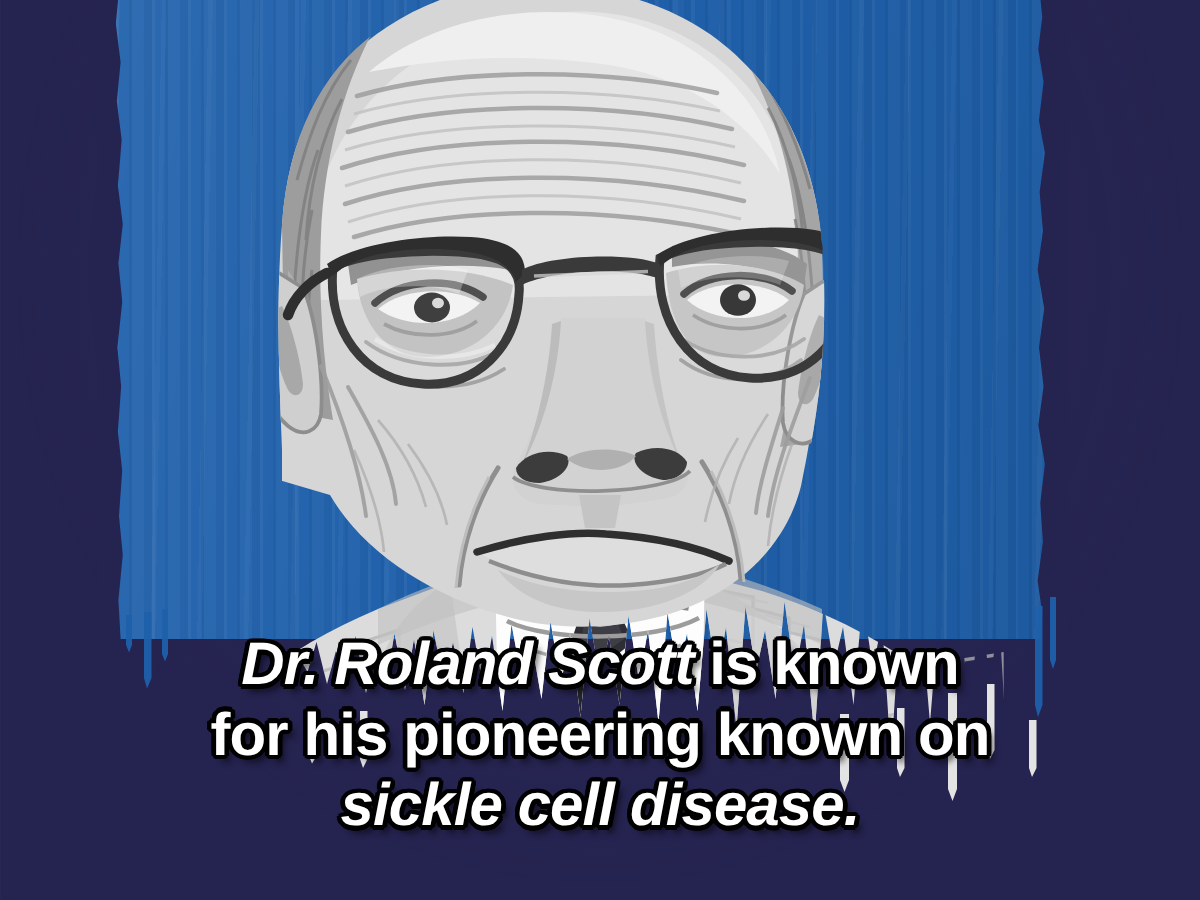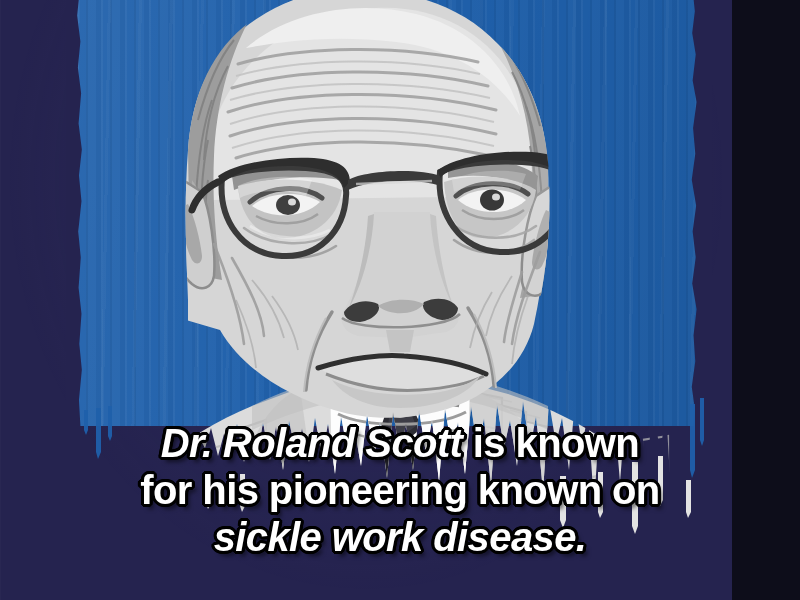--- a/index.html
+++ b/index.html
@@ -4,21 +4,21 @@
 <style>
   html, body {
     margin: 0; padding: 0;
     background: #0d0d1a;
   }
   body {
     font-family: "Liberation Sans", sans-serif;
   }
   .stage {
     position: relative;
-    width: 732px; height: 600px;
+    width: 800px; height: 600px;
     overflow: hidden;
     background: #7f1d1d;
   }
 
   
   .navy-bg {
     position: absolute; inset: 0;
     background: #25234f;
   }
   .navy-bg::after{
@@ -414,16 +414,16 @@
         <path d="M96,408 L101,408 L101,452 L98,459 L96,452 Z"></path>
         <path d="M108,406 L112,406 L112,436 L110,441 L108,436 Z"></path>
         <path d="M84,410 L88,410 L88,430 L86,435 L84,430 Z"></path>
       </g>
     </svg>
   </div>
 
   <div class="caption">
     <span class="cap-line"><em class="ital">Dr. Roland Scott</em><span> is known</span></span>
     <span class="cap-line upright">for his pioneering known on</span>
-    <span class="cap-line italic-all">sickle work disease.</span>
+    <span class="cap-line italic-all">sickle cell disease.</span>
   </div>
 
 </div>
 
 </body></html>

